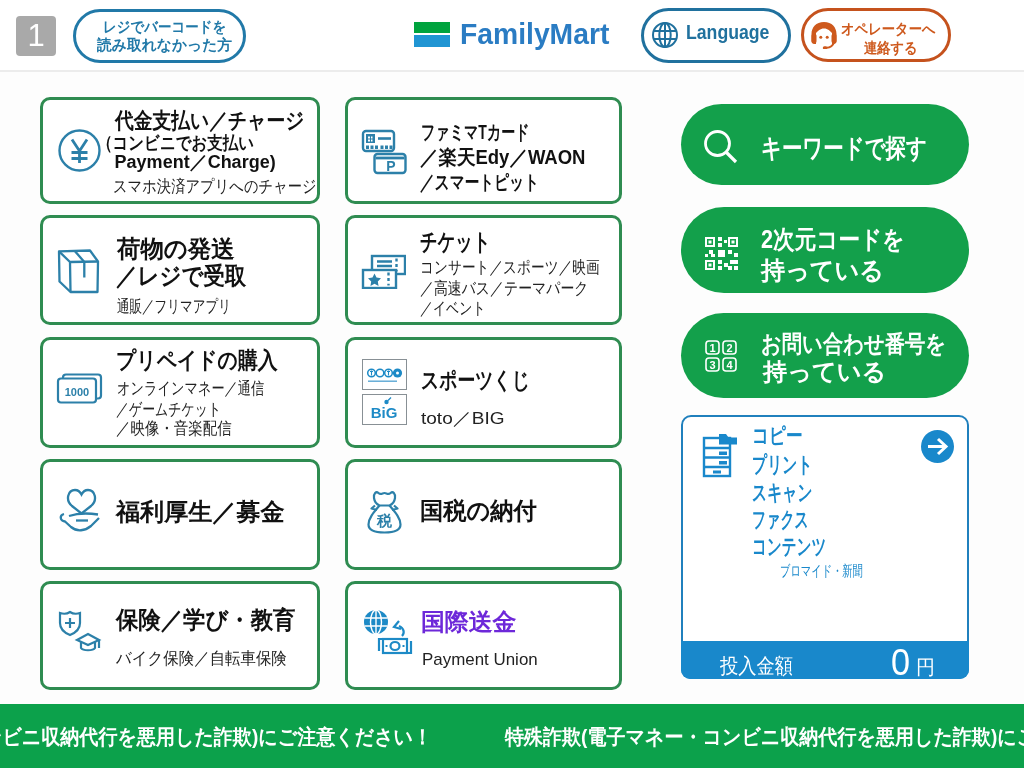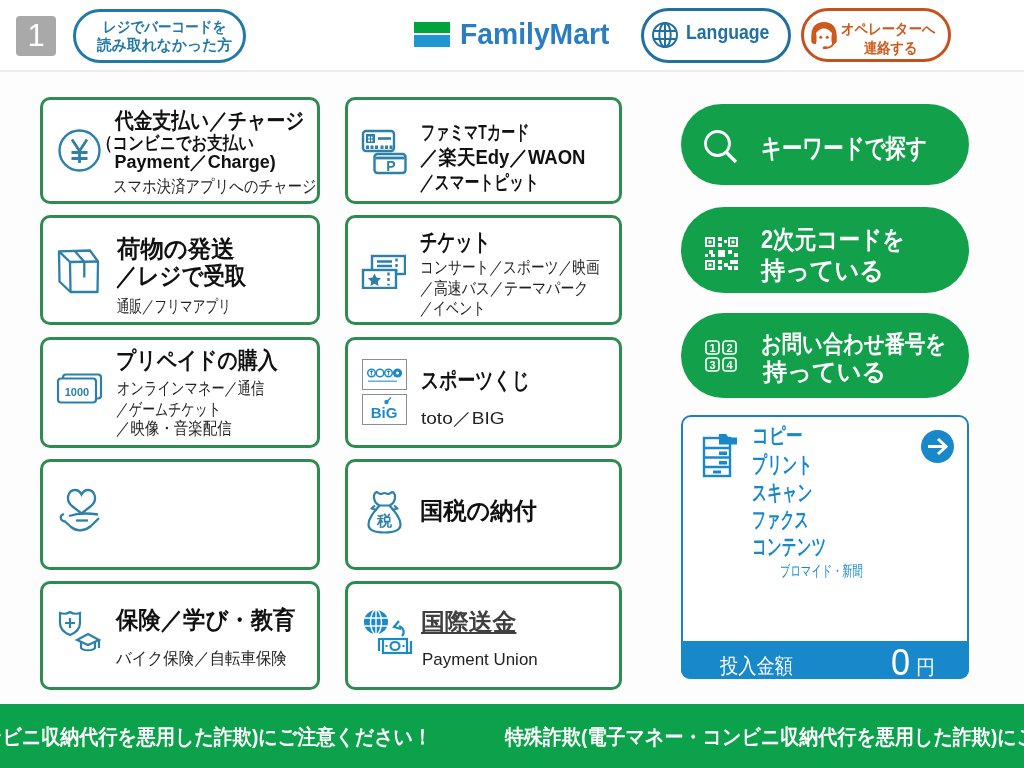--- a/index.html
+++ b/index.html
@@ -263,33 +263,34 @@
 <div class="tl" id="c11b" style="left:96.5px;top:134.3px;font-size:18px;font-weight:bold;color:#111111;transform:scaleX(0.8583);">（コンビニでお支払い</div>
 <div class="tl" id="c11c" style="left:114.6px;top:152.6px;font-size:18px;font-weight:bold;color:#111111;transform:scaleX(1.0000);">Payment／Charge)</div>
 <div class="tl" id="c11d" style="left:113.4px;top:177.5px;font-size:17px;font-weight:normal;color:#222222;transform:scaleX(0.8403);">スマホ決済アプリへのチャージ</div>
 <div class="tl" id="c12a" style="left:116.9px;top:237.4px;font-size:24px;font-weight:bold;color:#111111;transform:scaleX(0.9752);">荷物の発送</div>
 <div class="tl" id="c12b" style="left:115.7px;top:264.3px;font-size:24px;font-weight:bold;color:#111111;transform:scaleX(0.8946);">／レジで受取</div>
 <div class="tl" id="c12c" style="left:116.9px;top:297.5px;font-size:17px;font-weight:normal;color:#222222;transform:scaleX(0.7340);">通販／フリマアプリ</div>
 <div class="tl" id="c13a" style="left:115.7px;top:349px;font-size:23px;font-weight:bold;color:#111111;transform:scaleX(0.8632);">プリペイドの購入</div>
 <div class="tl" id="c13b" style="left:116.9px;top:380.4px;font-size:17px;font-weight:normal;color:#222222;transform:scaleX(0.7754);">オンラインマネー／通信</div>
 <div class="tl" id="c13c" style="left:115.7px;top:400.7px;font-size:17px;font-weight:normal;color:#222222;transform:scaleX(0.7603);">／ゲームチケット</div>
 <div class="tl" id="c13d" style="left:115.7px;top:419.8px;font-size:17px;font-weight:normal;color:#222222;transform:scaleX(0.8507);">／映像・音楽配信</div>
+<div class="tl" id="c14a" style="left:115.7px;top:500.4px;font-size:24px;font-weight:bold;color:#111111;transform:scaleX(1.0036);">福利厚生／募金</div>
 <div class="tl" id="c15a" style="left:115.7px;top:608px;font-size:24px;font-weight:bold;color:#111111;transform:scaleX(0.9316);">保険／学び・教育</div>
 <div class="tl" id="c15b" style="left:115.7px;top:649.6px;font-size:17px;font-weight:normal;color:#222222;transform:scaleX(0.9075);">バイク保険／自転車保険</div>
 <div class="tl" id="c21a" style="left:420.7px;top:121.8px;font-size:20px;font-weight:bold;color:#111111;transform:scaleX(0.7007);">ファミマTカード</div>
 <div class="tl" id="c21b" style="left:419.7px;top:146.5px;font-size:20px;font-weight:bold;color:#111111;transform:scaleX(0.9246);">／楽天Edy／WAON</div>
 <div class="tl" id="c21c" style="left:419.7px;top:171.5px;font-size:20px;font-weight:bold;color:#111111;transform:scaleX(0.7325);">／スマートピット</div>
 <div class="tl" id="c22a" style="left:419.7px;top:230.4px;font-size:24px;font-weight:bold;color:#111111;transform:scaleX(0.7200);">チケット</div>
 <div class="tl" id="c22b" style="left:419.7px;top:259.4px;font-size:17px;font-weight:normal;color:#222222;transform:scaleX(0.8023);">コンサート／スポーツ／映画</div>
 <div class="tl" id="c22c" style="left:419.7px;top:279.8px;font-size:17px;font-weight:normal;color:#222222;transform:scaleX(0.8167);">／高速バス／テーマパーク</div>
 <div class="tl" id="c22d" style="left:419.7px;top:300.3px;font-size:17px;font-weight:normal;color:#222222;transform:scaleX(0.7588);">／イベント</div>
 <div class="tl" id="c23a" style="left:420.7px;top:369.4px;font-size:23px;font-weight:bold;color:#111111;transform:scaleX(0.7748);">スポーツくじ</div>
 <div class="tl" id="c23b" style="left:420.7px;top:409.9px;font-size:17px;font-weight:normal;color:#222222;transform:scaleX(1.1187);">toto／BIG</div>
 <div class="tl" id="c24a" style="left:419.7px;top:499.4px;font-size:24px;font-weight:bold;color:#111111;transform:scaleX(0.9686);">国税の納付</div>
-<div class="tl" id="c25a" style="left:420.6px;top:609.6px;font-size:24px;font-weight:bold;color:#404040;transform:scaleX(0.9938);text-decoration:underline;">国際送金</div>
+<div class="tl" id="c25a" style="left:420.6px;top:609.6px;font-size:24px;font-weight:bold;color:#6d28d9;transform:scaleX(0.9938);">国際送金</div>
 <div class="tl" id="c25b" style="left:422px;top:651.0px;font-size:17px;font-weight:normal;color:#222222;transform:scaleX(0.9955);">Payment Union</div>
 <div class="tl" id="p1a" style="left:761.1px;top:134.9px;font-size:26px;font-weight:bold;color:#ffffff;transform:scaleX(0.7864);">キーワードで探す</div>
 <div class="tl" id="p2a" style="left:761.3px;top:226.6px;font-size:25px;font-weight:bold;color:#ffffff;transform:scaleX(0.8653);">2次元コードを</div>
 <div class="tl" id="p2b" style="left:761.3px;top:258.1px;font-size:25px;font-weight:bold;color:#ffffff;transform:scaleX(0.9659);">持っている</div>
 <div class="tl" id="p3a" style="left:761px;top:331.6px;font-size:24px;font-weight:bold;color:#ffffff;transform:scaleX(0.8462);">お問い合わせ番号を</div>
 <div class="tl" id="p3b" style="left:763px;top:359.8px;font-size:24px;font-weight:bold;color:#ffffff;transform:scaleX(1.0081);">持っている</div>
 <div class="tl" id="bb1" style="left:751.8px;top:424.7px;font-size:22px;font-weight:bold;color:#1988cb;transform:scaleX(0.7574);">コピー</div>
 <div class="tl" id="bb2" style="left:751.8px;top:453.6px;font-size:22px;font-weight:bold;color:#1988cb;transform:scaleX(0.6739);">プリント</div>
 <div class="tl" id="bb3" style="left:751.8px;top:481.5px;font-size:22px;font-weight:bold;color:#1988cb;transform:scaleX(0.6739);">スキャン</div>
 <div class="tl" id="bb4" style="left:751.8px;top:509px;font-size:22px;font-weight:bold;color:#1988cb;transform:scaleX(0.6304);">ファクス</div>

